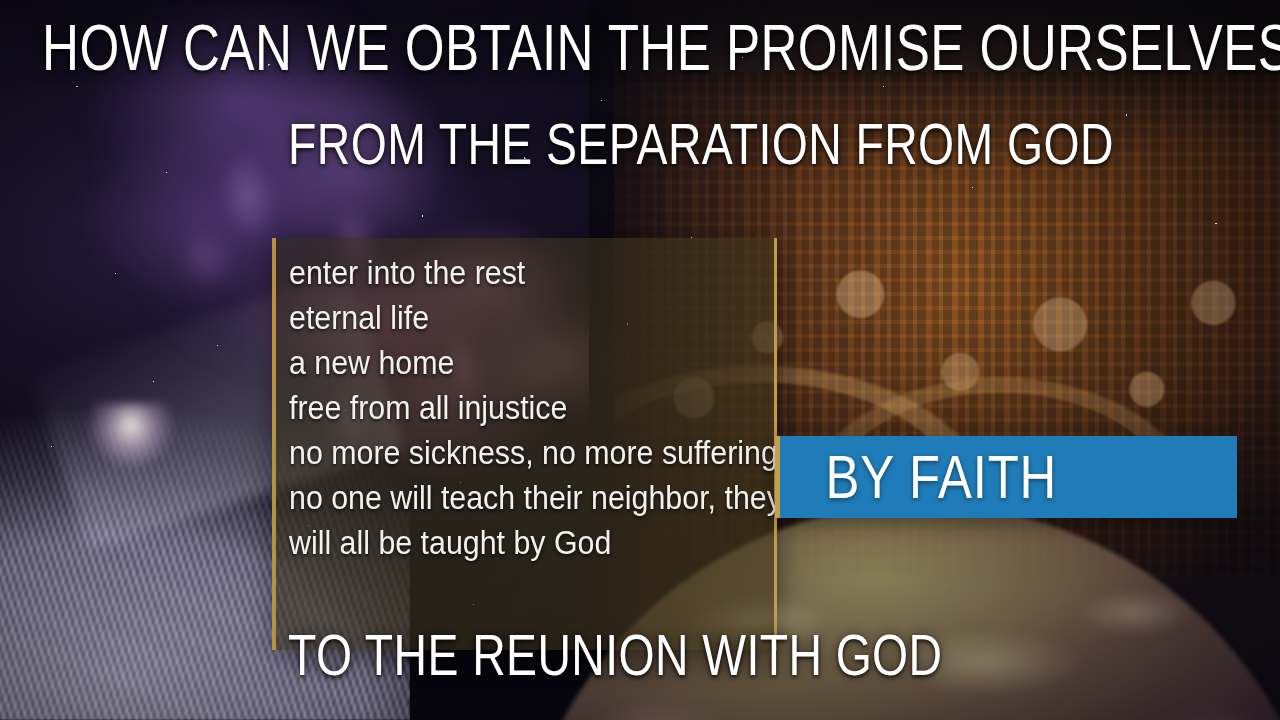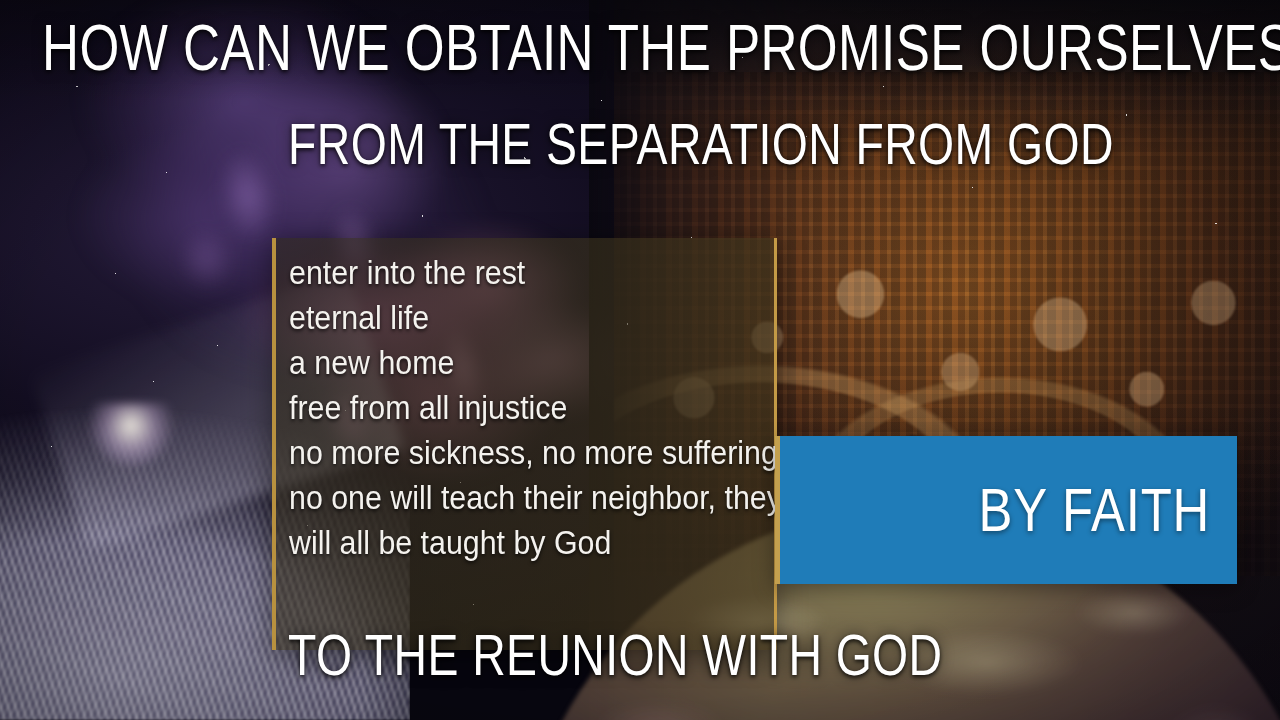--- a/index.html
+++ b/index.html
@@ -273,27 +273,27 @@
     transform: scaleX(0.92);
     transform-origin: left center;
   }
 
   
   #faith-box {
     position: absolute;
     left: 775px;
     top: 436px;
     width: 462px;
-    height: 148px;
+    height: 82px;
     background: #1f7cb8;
     border-left: 5px solid #c4a04e;
     box-sizing: border-box;
     display: flex;
     align-items: center;
-    justify-content: flex-end;
+    justify-content: flex-start;
     box-shadow: 0 5px 20px rgba(0,0,0,0.40);
   }
   #faith-label {
     color: #ffffff;
     font-family: "Liberation Sans", sans-serif;
     font-size: 62px;
     line-height: 1;
     letter-spacing: 1px;
     white-space: nowrap;
     text-shadow: 0 2px 6px rgba(0,0,0,0.45);

